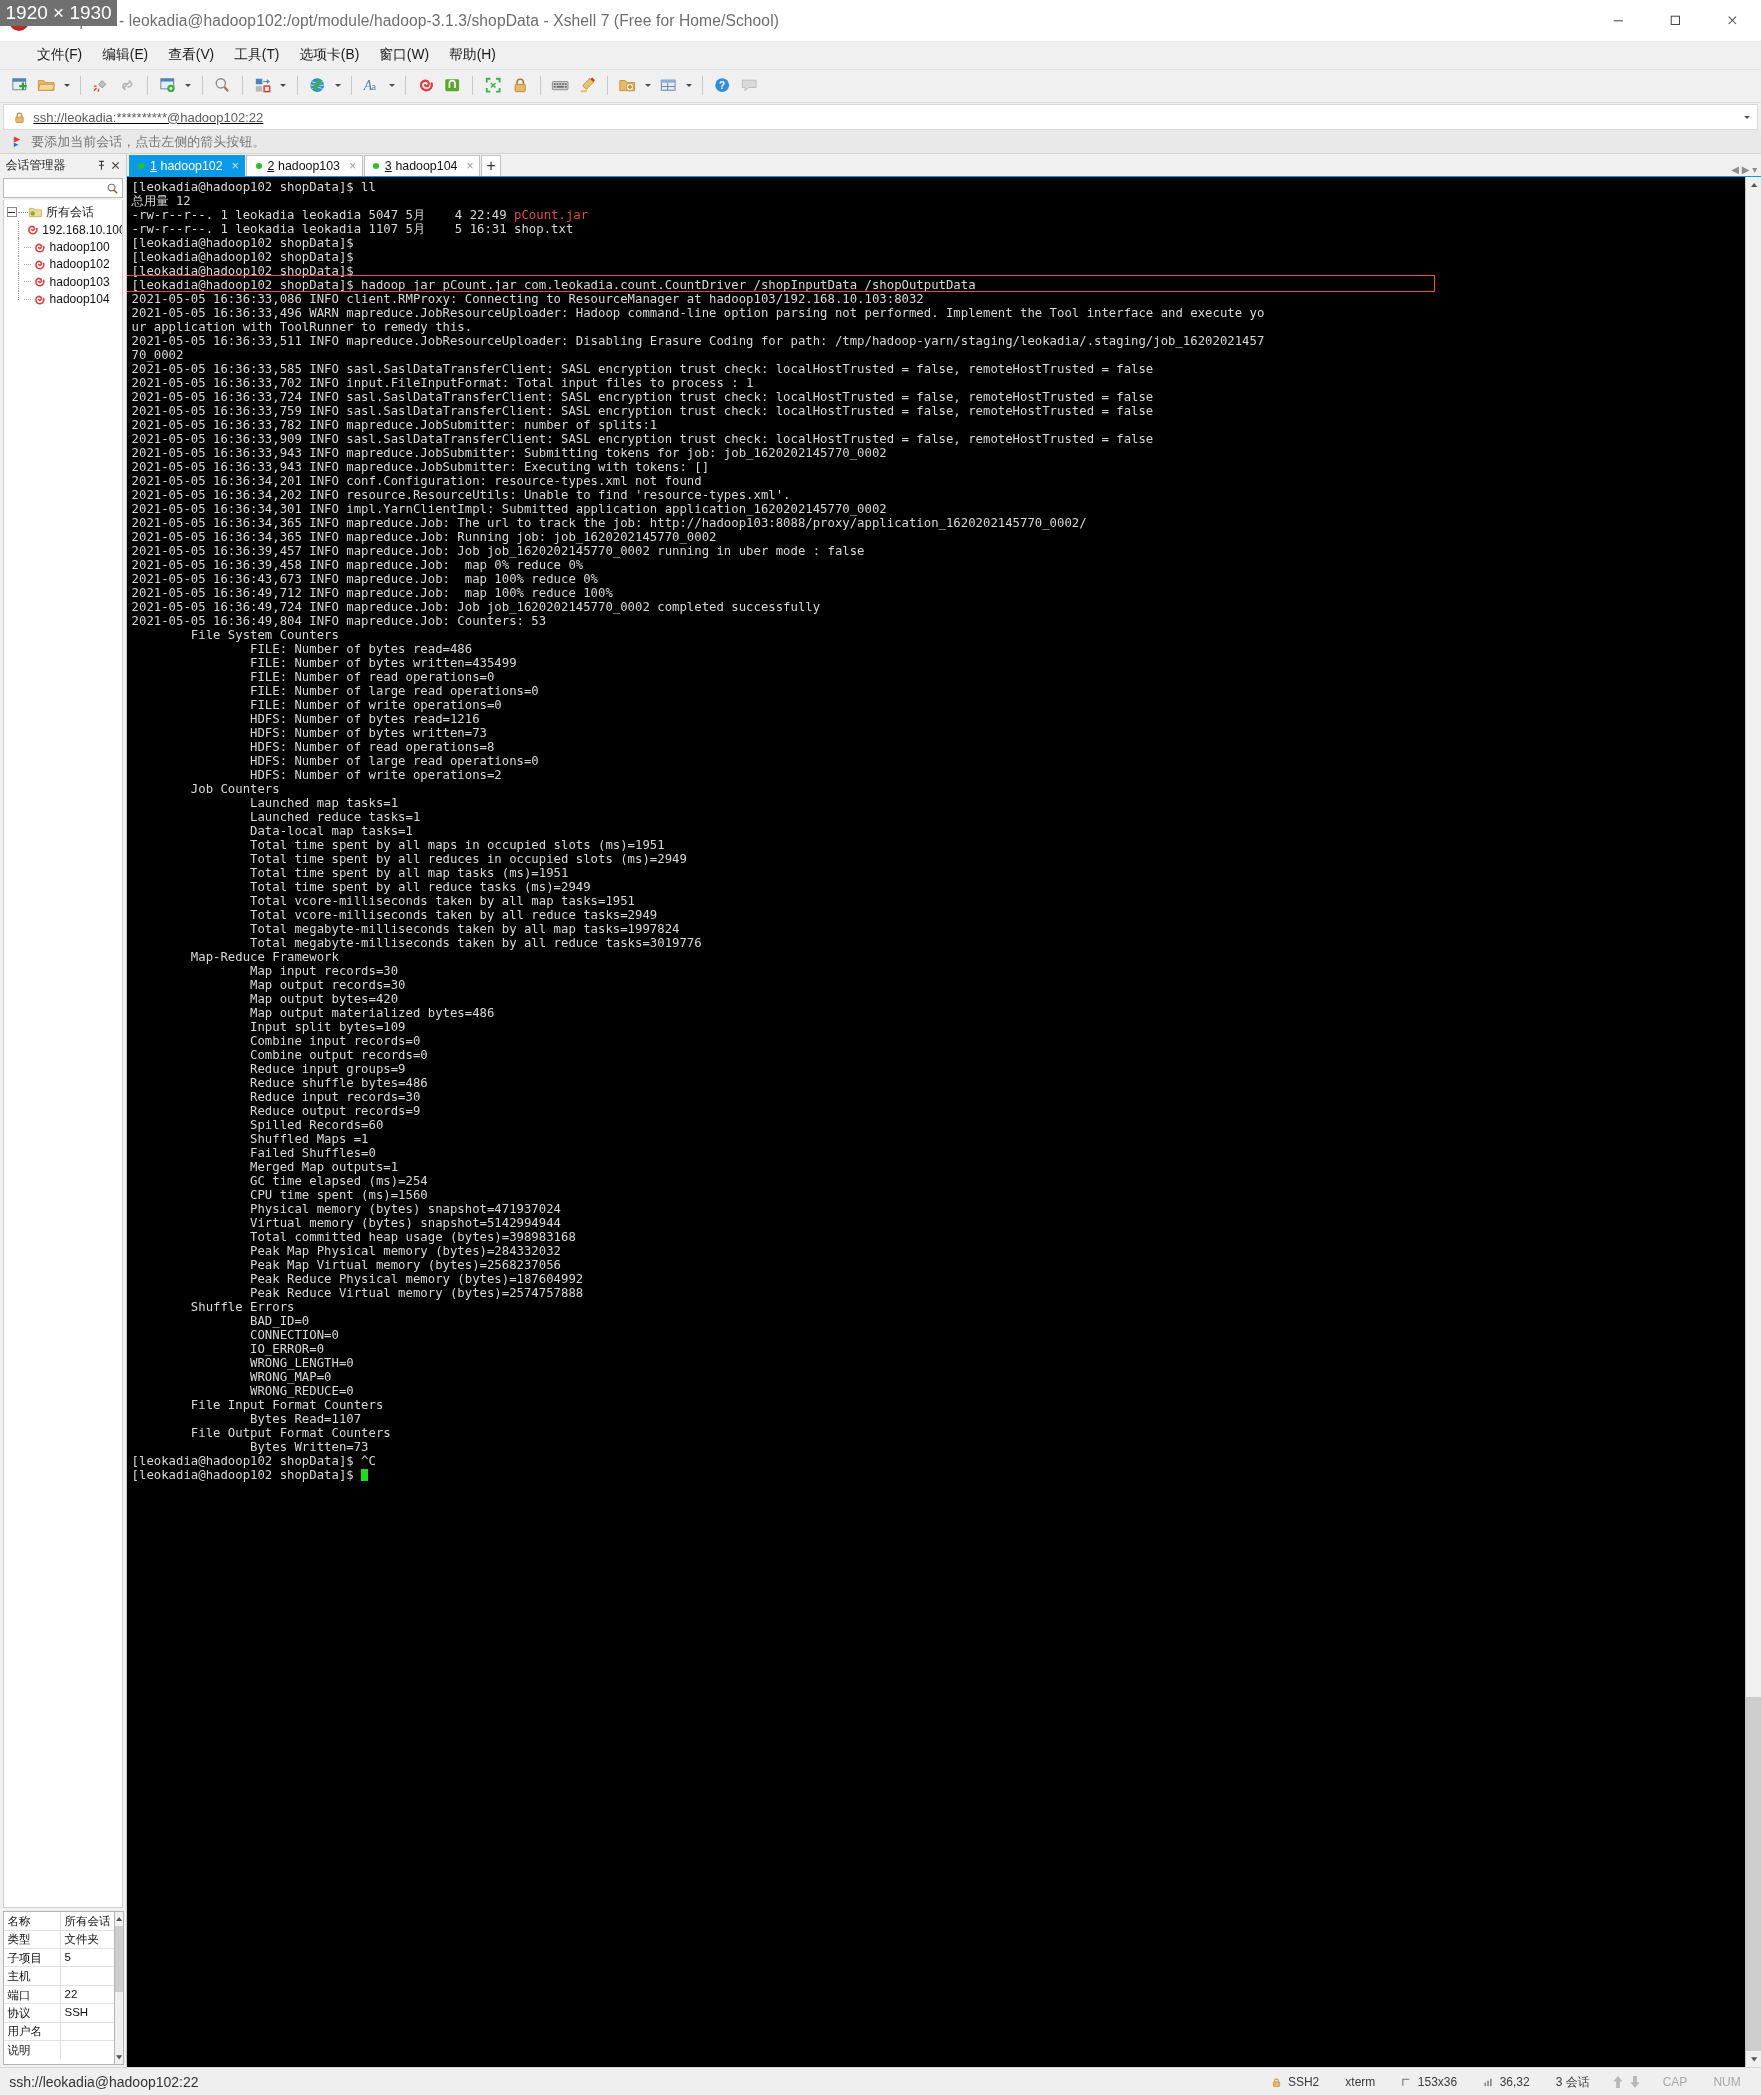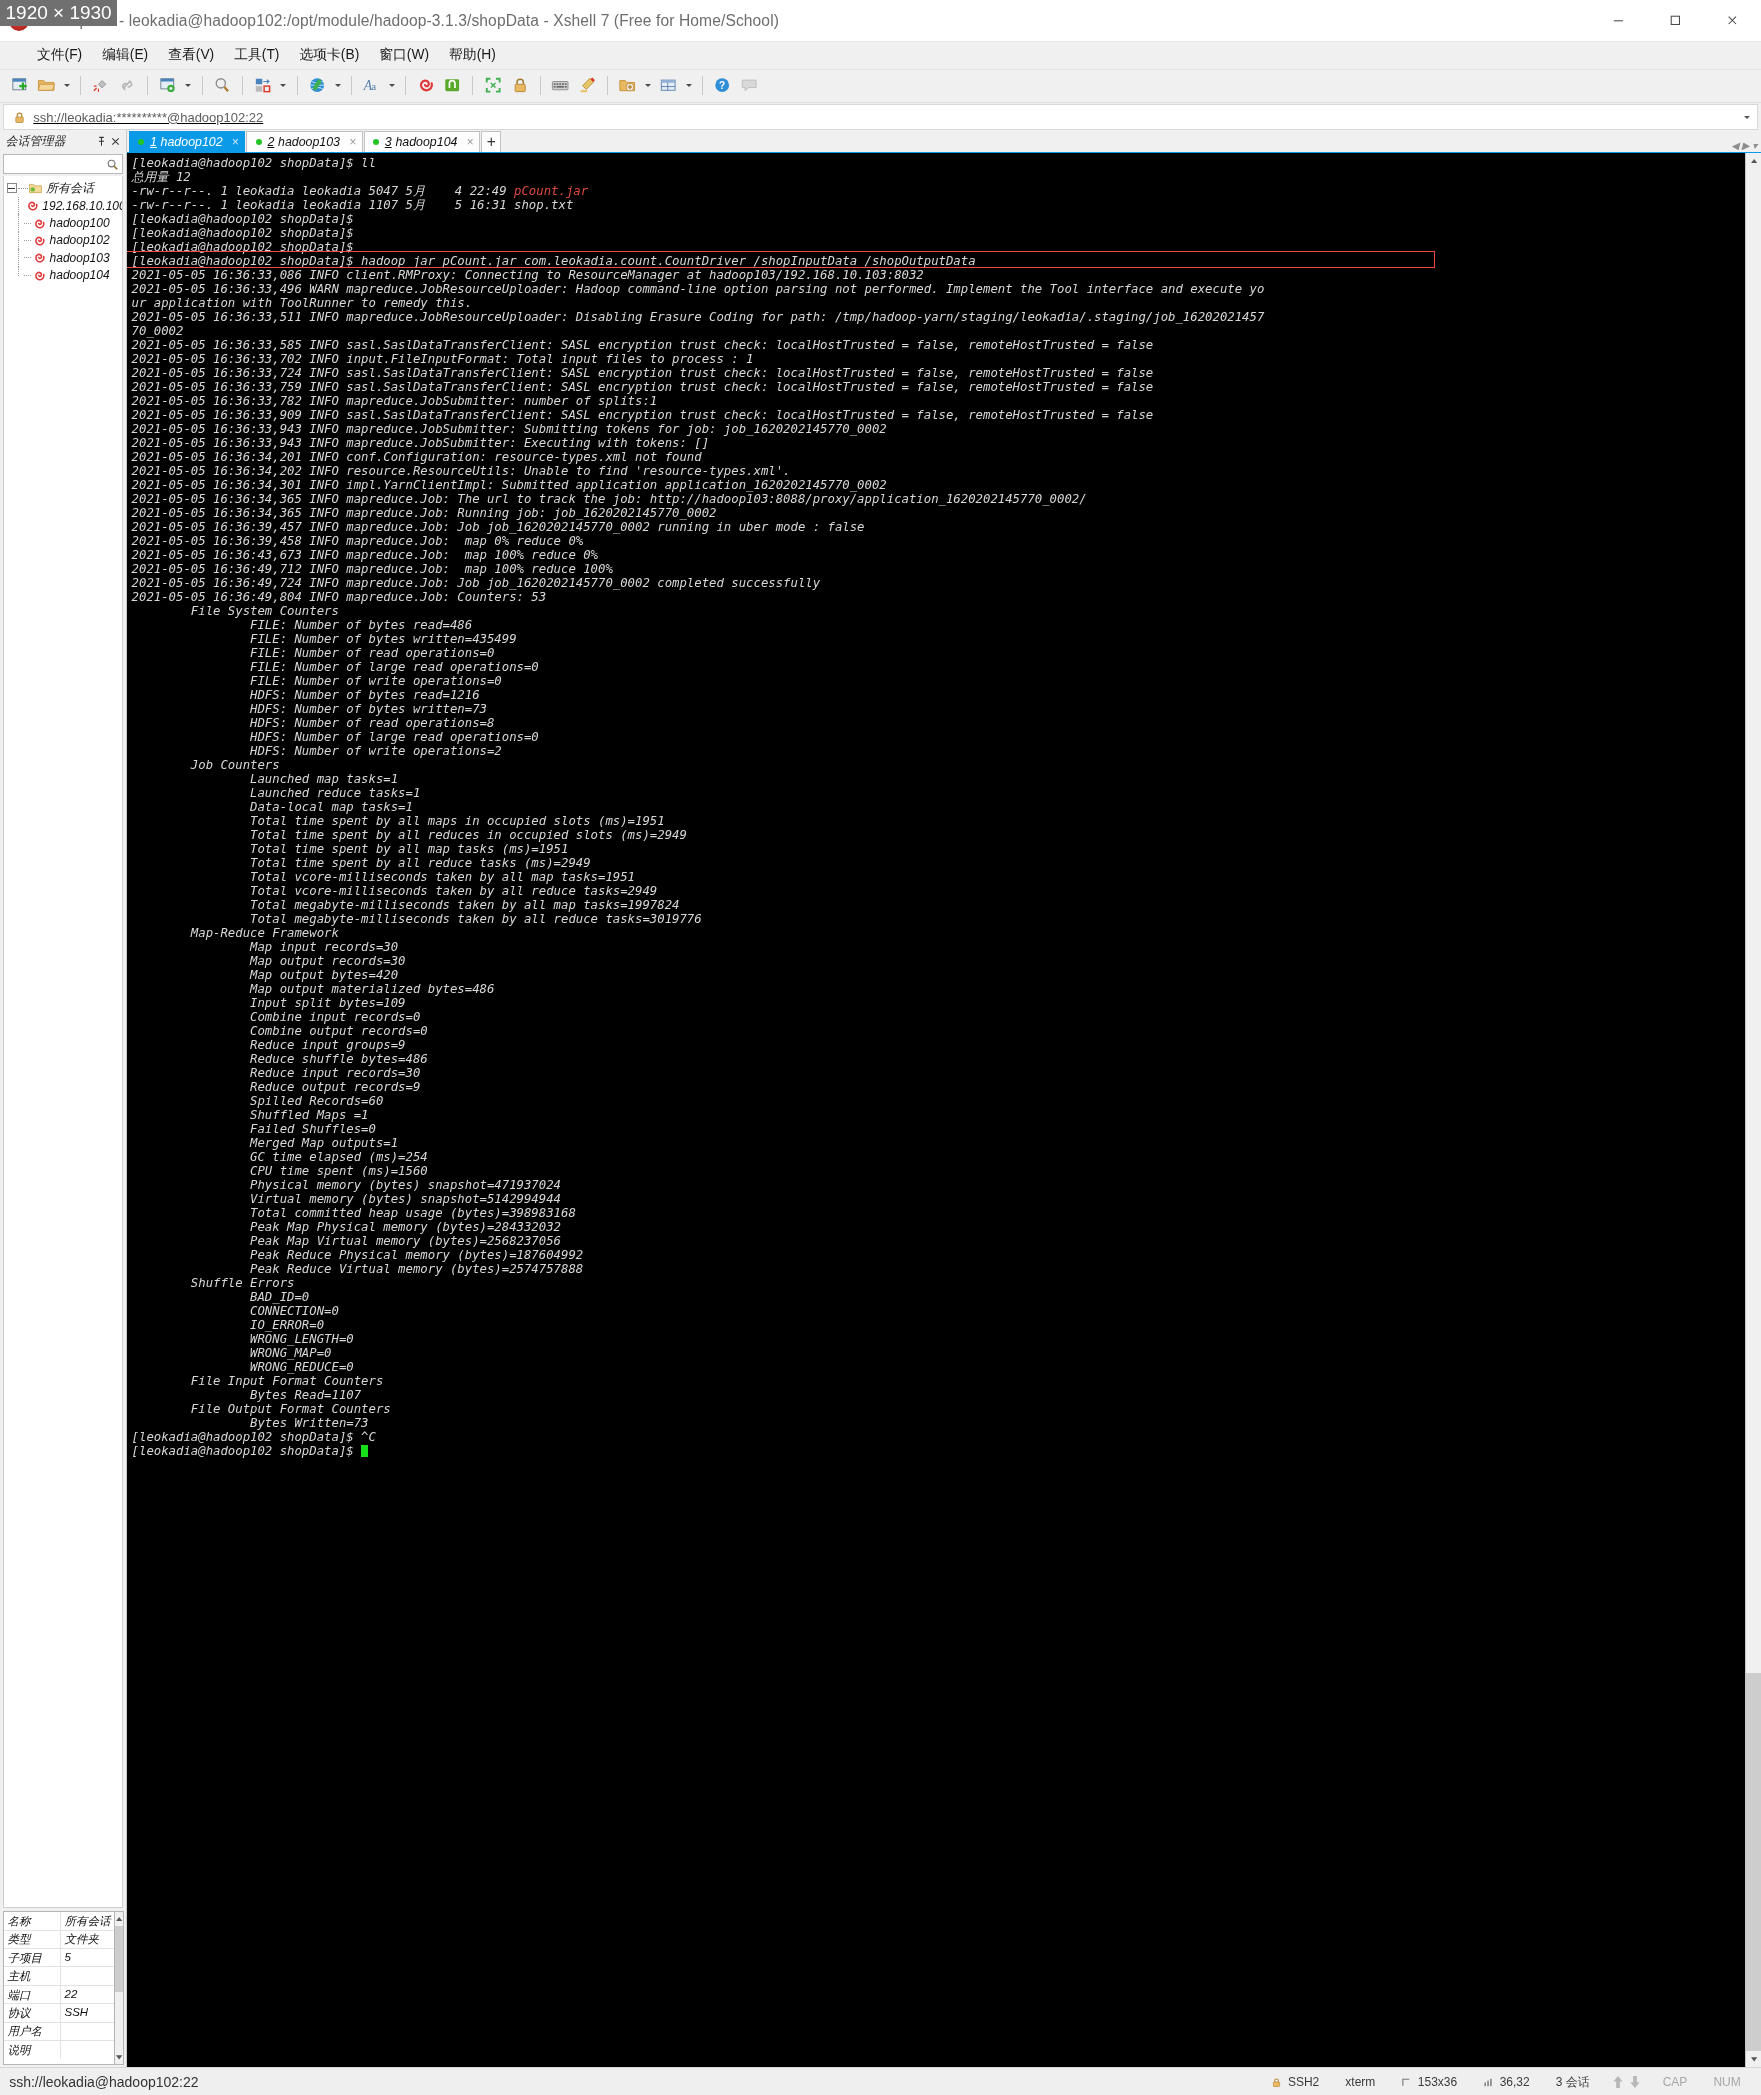--- a/index.html
+++ b/index.html
@@ -109,21 +109,21 @@
   .noticebar {
     height: 24px; min-height: 24px;
     background: #e9e9e9;
     display:flex; align-items:center; padding-left: 11px;
     border-bottom: 0.9px solid #d2d2d2;
   }
   .notice-icon { width: 13px; height: 13px; margin-right: 7.3px; flex:none; }
   .notice-text { font-size: 13px; color: #777; }
 
   
-  .bodyrow { flex: 1; display: flex; min-height: 0; background:#f0f0f0;font-style:italic; }
+  .bodyrow { flex: 1; display: flex; min-height: 0; background:#f0f0f0; }
 
   
   .sidebar {
     width: 127px; min-width: 127px;
     display: flex; flex-direction: column;
     background: #f0f0f0;
     border-right: 0.9px solid #c9c9c9;
   }
   .sb-header {
     height: 22px; display:flex; align-items:center;
@@ -417,20 +417,29 @@
     <span class="addr-lock">
       <svg width="13" height="13" viewBox="0 0 14 14">
         <path d="M4.5 6.4V4.8a2.5 2.5 0 015 0v1.6" stroke="#b8893a" stroke-width="1.3" fill="none"></path>
         <rect x="3" y="6.4" width="8" height="6" rx="0.8" fill="#e8b961" stroke="#b8893a" stroke-width="0.8"></rect>
       </svg>
     </span>
     <span class="addr-text">ssh://leokadia:**********@hadoop102:22</span>
     <span class="addr-caret"></span>
   </div>
 
+  <div class="noticebar">
+    <span class="notice-icon">
+      <svg width="13" height="13" viewBox="0 0 14 14">
+        <path d="M3 1.5l7 3.3-7 3.3z" fill="#e03a3a"></path>
+        <path d="M3 8.1l5 2.4-5 2.4z" fill="#2f6fd0"></path>
+      </svg>
+    </span>
+    <span class="notice-text">要添加当前会话，点击左侧的箭头按钮。</span>
+  </div>
 
   <div class="bodyrow">
 
     <div class="sidebar">
       <div class="sb-header">
         <span class="t">会话管理器</span>
         <span class="sb-hbtn">
           <svg width="11" height="11" viewBox="0 0 12 12">
               <path d="M3.5 1.5h5M6 1.5v4.2M3.2 5.7h5.6M6 5.7v4.8" stroke="#333" stroke-width="1.1" fill="none"></path>
             </svg>

